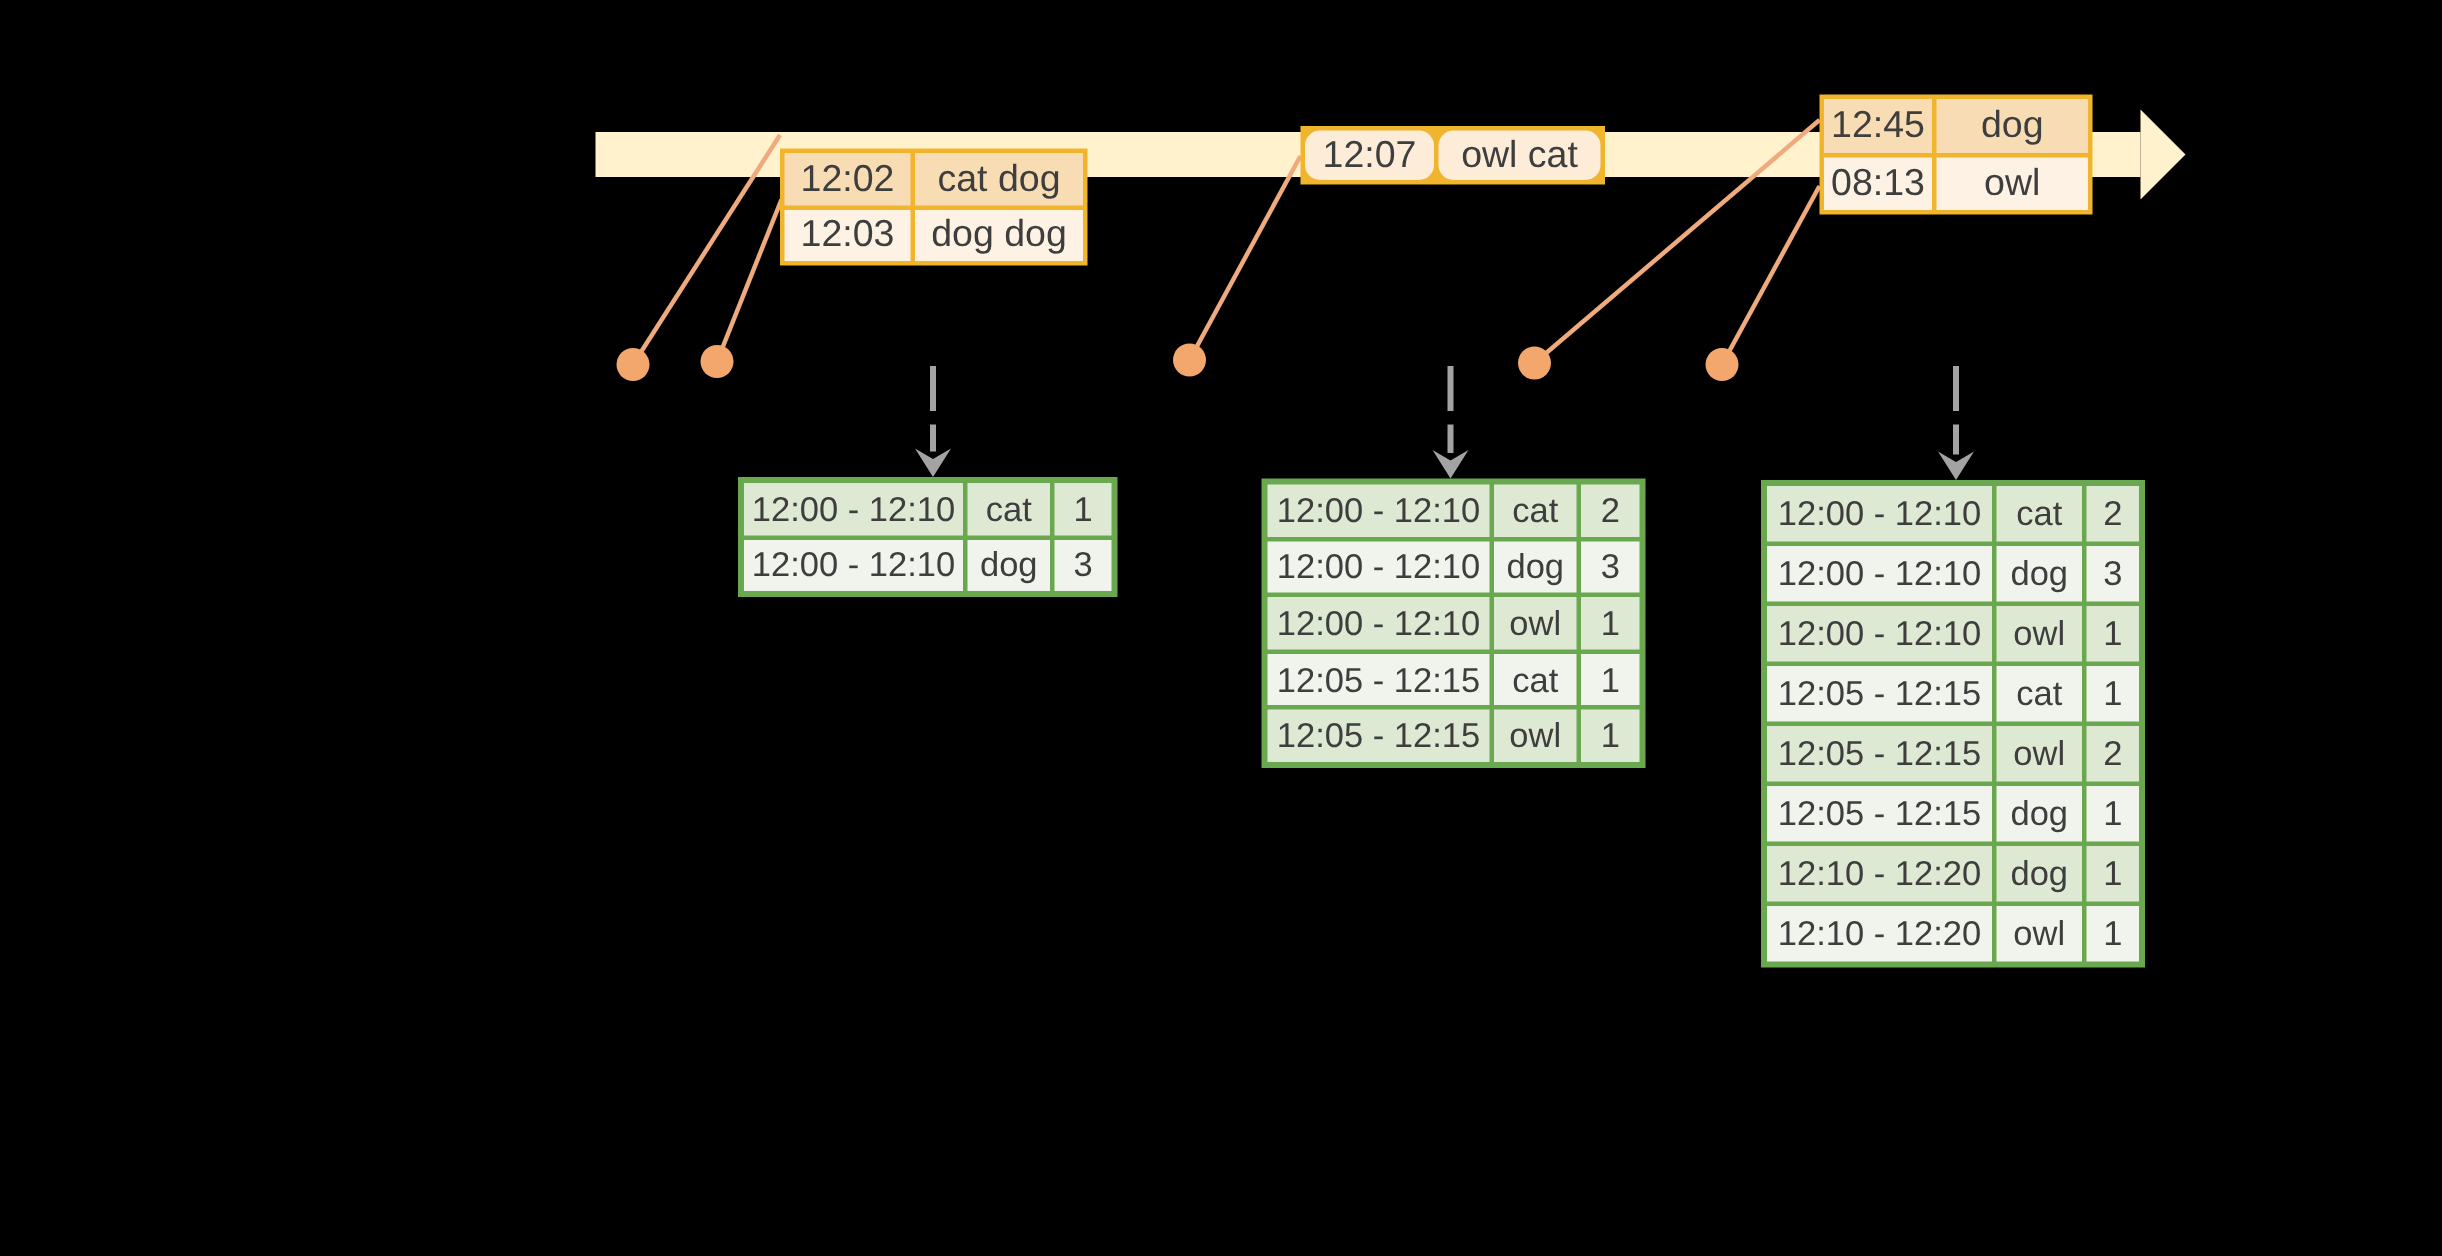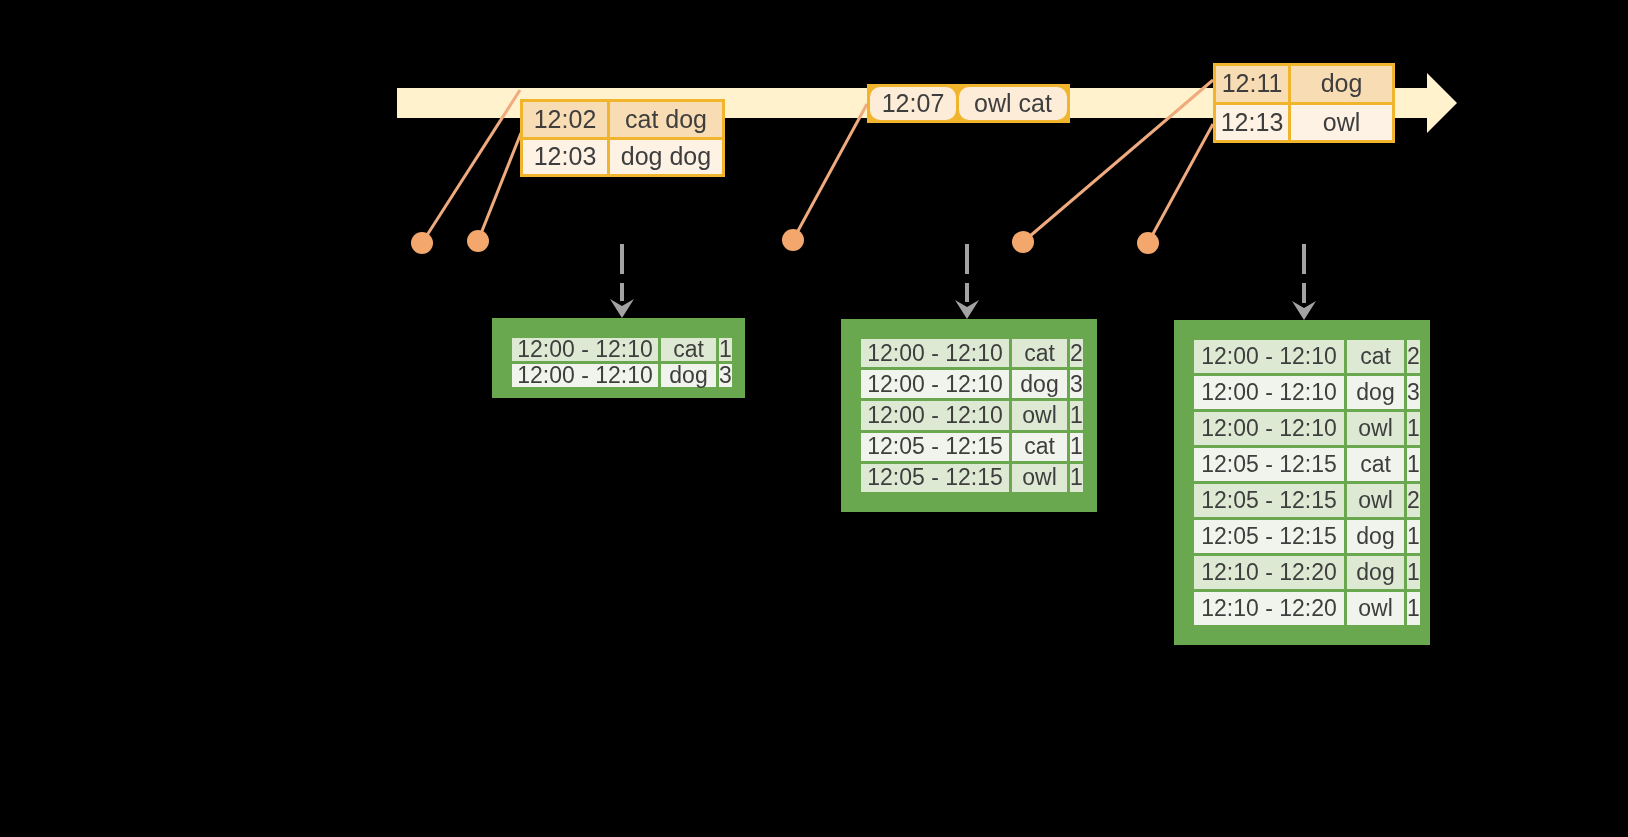--- a/index.html
+++ b/index.html
@@ -23,21 +23,21 @@
     font-family:"Liberation Sans",sans-serif;color:var(--text);overflow:hidden;
   }
   .overlay{position:absolute;left:0;top:0;z-index:1;}
   .band{fill:var(--timeline_fill);stroke:none;}
   .conn{stroke:var(--connector);stroke-width:3;}
   .dot{fill:var(--dot);stroke:none;}
   .garrow{stroke:var(--arrow_gray);stroke-width:4;stroke-dasharray:30 9;}
   .ghead{fill:var(--arrow_gray);stroke:none;}
   .tbl{position:absolute;z-index:2;display:grid;box-sizing:border-box;grid-auto-rows:1fr;gap:3px;}
   .otable{background:var(--event_table_border);padding:3px;}
-  .gtable{background:var(--result_table_border);padding:20px;}
+  .gtable{background:var(--result_table_border);padding:4px;}
   .row{display:contents;}
   .cell{display:flex;align-items:center;justify-content:center;line-height:1;}
   .otable .cell{font-size:25px;}
   .gtable .cell{font-size:23px;}
   .odark{background:var(--event_row_dark);}
   .olight{background:var(--event_row_light);}
   .omid{background:var(--event_row_mid);border-radius:10px;}
   .gdark{background:var(--result_row_dark);}
   .glight{background:var(--result_row_light);}
 </style>
@@ -84,25 +84,25 @@
 
   <div class="tbl otable" style="left:867px;top:84px;width:203px;height:39px;grid-template-columns:86px 1fr;">
     <div class="row">
       <div class="cell omid">12:07</div>
       <div class="cell omid">owl cat</div>
     </div>
   </div>
 
   <div class="tbl otable" style="left:1213px;top:63px;width:182px;height:80px;grid-template-columns:72px 1fr;">
     <div class="row">
-      <div class="cell odark">12:11</div>
+      <div class="cell odark">12:45</div>
       <div class="cell odark">dog</div>
     </div>
     <div class="row">
-      <div class="cell olight">12:13</div>
+      <div class="cell olight">08:13</div>
       <div class="cell olight">owl</div>
     </div>
   </div>
 
   <div class="tbl gtable" style="left:492px;top:318px;width:253px;height:80px;grid-template-columns:146px 55px 1fr;">
     <div class="row">
       <div class="cell gdark">12:00 - 12:10</div>
       <div class="cell gdark">cat</div>
       <div class="cell gdark">1</div>
     </div>

